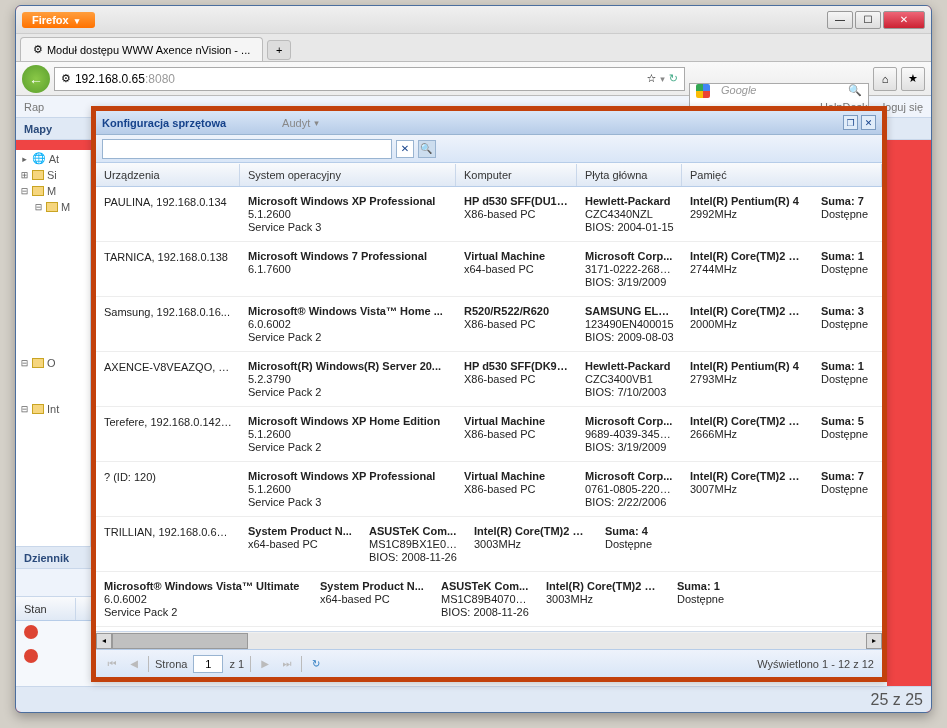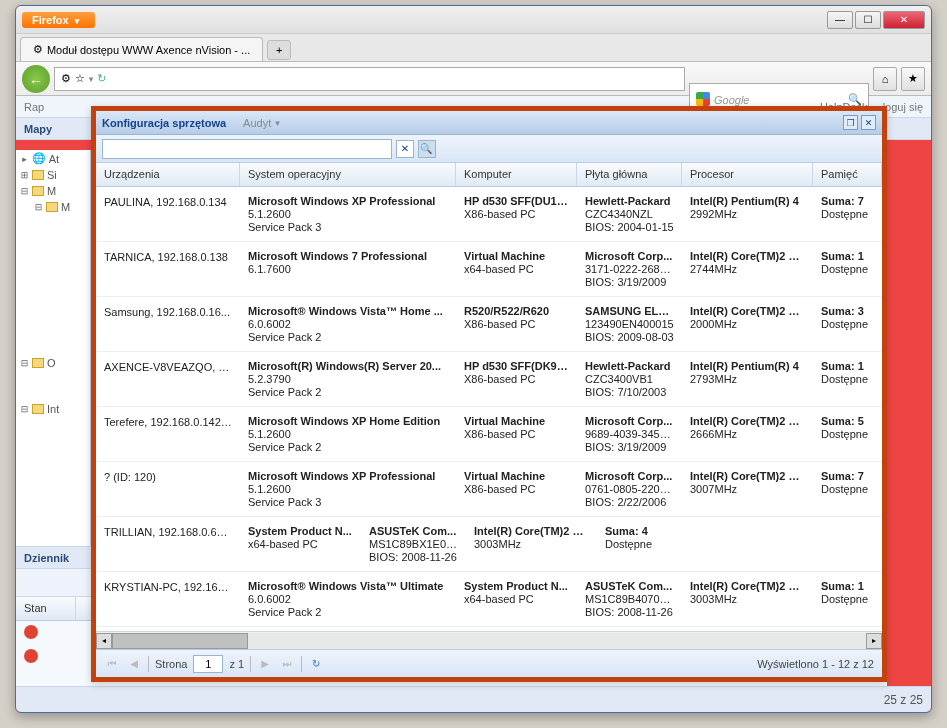--- a/index.html
+++ b/index.html
@@ -18,21 +18,21 @@
 .tabbar { height: 28px; background: #e8e8e8; display: flex; align-items: flex-end; padding: 0 4px; border-bottom: 1px solid #bbb; }
 .tab { background: #f5f5f5; border: 1px solid #bbb; border-bottom: none; border-radius: 4px 4px 0 0; padding: 5px 12px; font-size: 11px; display: flex; align-items: center; gap: 4px; max-width: 260px; }
 .tab-plus { width: 24px; height: 20px; margin-left: 4px; background: #ddd; border: 1px solid #bbb; border-radius: 3px; display: flex; align-items: center; justify-content: center; margin-bottom: 1px; }
 
 
 .navbar { height: 34px; background: linear-gradient(to bottom,#f9f9f9,#ececec); border-bottom: 1px solid #bbb; display: flex; align-items: center; padding: 0 6px; gap: 4px; }
 .back-btn { width: 28px; height: 28px; border-radius: 50%; background: radial-gradient(circle,#8ac847,#5a9e2e); color:#fff; display:flex; align-items:center; justify-content:center; font-size:14px; }
 .url-box { flex: 1; height: 24px; border: 1px solid #aaa; background: #fff; display: flex; align-items: center; padding: 0 6px; gap: 4px; }
 .url-text { flex: 1; font-size: 12px; }
 .url-port { color: #999; }
-.search-box { width: 180px; height: 24px; border: 1px solid #aaa; background:#fff; display:flex; align-items:flex-end; padding:0 6px; gap:4px;margin-top:32px; }
+.search-box { width: 180px; height: 24px; border: 1px solid #aaa; background:#fff; display:flex; align-items:flex-start; padding:0 6px; gap:11px;margin-top:32px; }
 .nav-icon { width:24px; height:24px; border:1px solid #aaa; background:linear-gradient(to bottom,#f9f9f9,#e0e0e0); display:flex; align-items:center; justify-content:center; border-radius:2px; }
 
 
 .bg-toolbar { height: 22px; background: #f0f4fb; border-bottom: 1px solid #c9d7ea; display:flex; align-items:center; padding:0 8px; color:#777; font-size:11px; justify-content:space-between; }
 .bg-label { height: 22px; background: #e0e9f5; border-bottom: 1px solid #c9d7ea; display:flex; align-items:center; padding:0 8px; color:#2a4a7b; font-weight:bold; font-size:11px; }
 .bg-tree { position: absolute; left:0; top: 144px; width: 75px; bottom: 40px; background: #fff; border-right:1px solid #c9d7ea; overflow:hidden; color:#555; font-size:11px; }
 .tree-item { display:flex; align-items:center; gap:3px; padding:2px 4px; white-space:nowrap; }
 .folder-icon { width:12px; height:10px; background:#f6d67e; border:1px solid #c9a423; display:inline-block; }
 .expander { font-size: 9px; color:#666; width:9px; display:inline-block; text-align:center; }
 
@@ -41,21 +41,21 @@
 .panel-header { height:24px; background:linear-gradient(to bottom,#d9e6f7,#b6cce8); border-bottom:1px solid #99b4d1; display:flex; align-items:center; padding:0 6px; }
 .panel-title { font-weight:bold; color:#15428b; font-size:11px; }
 .panel-hdr-controls { margin-left:auto; display:flex; gap:3px; }
 .panel-hdr-btn { width:15px; height:15px; border:1px solid #7a9ac0; background:#e0ecf9; display:flex; align-items:center; justify-content:center; font-size:9px; color:#15428b; cursor:pointer; }
 
 .panel-toolbar { height:28px; background:linear-gradient(to bottom,#eef3fb,#d9e6f7); border-bottom:1px solid #b6cce8; display:flex; align-items:center; padding:0 6px; gap:4px; }
 .search-input { height:20px; width:290px; border:1px solid #99b4d1; background:#fff; padding:0 4px; font-size:11px; }
 .tb-btn { width:18px; height:18px; border:1px solid #99b4d1; background:#fff; display:flex; align-items:center; justify-content:center; font-size:10px; color:#15428b; cursor:pointer; }
 
 
-.grid-head { height:24px; background:linear-gradient(to bottom,#f9fafc,#e0e9f5); border-bottom:1px solid #b6cce8; display:flex; }
+.grid-head { height:24px; background:linear-gradient(to bottom,#f9fafc,#e0e9f5); border-bottom:1px solid #b6cce8; display:flex;align-items:center; }
 .gh-cell { border-right:1px solid #c9d7ea; padding:5px 8px; font-size:11px; color:#333; overflow:hidden; white-space:nowrap; text-overflow:ellipsis; }
 .grid-body { flex:1; overflow-y:auto; overflow-x:hidden; }
 .row { display:flex; border-bottom:1px solid #ededed; padding:8px 0; }
 .cell { padding:0 8px; font-size:11px; color:#222; overflow:hidden; }
 .cell .main { font-weight:bold; white-space:nowrap; overflow:hidden; text-overflow:ellipsis; }
 .cell .sub { color:#222; white-space:nowrap; overflow:hidden; text-overflow:ellipsis; margin-top:1px; }
 
 
 .c0 { width:144px; } .c1 { width:216px; } .c2 { width:121px; } .c3 { width:105px; } .c4 { width:131px; } .c5 { width:60px; flex:1; }
 
@@ -63,21 +63,21 @@
 .hscroll-track { flex:1; height:16px; background:#e8e8e8; position:relative; }
 .hscroll-thumb { position:absolute; left:0; top:0; width:18%; height:100%; background:#c0c0c0; border:1px solid #999; }
 .scroll-arrow { width:16px; height:16px; background:#ddd; border:1px solid #999; display:flex; align-items:center; justify-content:center; font-size:8px; }
 
 .panel-footer { height:28px; background:linear-gradient(to bottom,#eef3fb,#d9e6f7); border-top:1px solid #b6cce8; display:flex; align-items:center; padding:0 8px; gap:6px; color:#444; }
 .pg-btn { width:16px; height:16px; display:flex; align-items:center; justify-content:center; color:#666; cursor:pointer; font-size:10px; }
 .pg-btn.disabled { color:#bbb; }
 .page-input { width:30px; height:18px; border:1px solid #99b4d1; text-align:center; font-size:11px; }
 .footer-right { margin-left:auto; }
 
-.bg-status { position:absolute; left:0; right:0; bottom:0; height:26px; background:#e0e9f5; border-top:1px solid #c9d7ea; display:flex; align-items:center; padding:0 8px; color:#555; font-size:12px; justify-content:flex-end; }
+.bg-status { position:absolute; left:0; right:0; bottom:0; height:26px; background:#e0e9f5; border-top:1px solid #c9d7ea; display:flex; align-items:center; padding:0 8px; color:#555; font-size:16px; justify-content:flex-end; }
 .bg-dziennik { position:absolute; left:0; right:44px; bottom:26px; height: 140px; background:#f5f8fc; border-top:1px solid #c9d7ea; overflow:hidden; }
 .alert-dot { width:14px; height:14px; border-radius:50%; background:#d43; display:inline-block; margin:4px 8px; }
 
 .google-icon { width:14px; height:14px; background:conic-gradient(#4285f4 0 25%, #ea4335 0 50%, #fbbc05 0 75%, #34a853 0 100%); border-radius:2px; }
 .truncate { white-space:nowrap; overflow:hidden; text-overflow:ellipsis; }
 </style>
 </head>
 <body>
 
 <div class="window">
@@ -96,20 +96,21 @@
       <span>⚙</span>
       <span class="truncate">Moduł dostępu WWW Axence nVision - ...</span>
     </div>
     <div class="tab-plus">+</div>
   </div>
 
   <div class="navbar">
     <div class="back-btn">←</div>
     <div class="url-box">
       <span>⚙</span>
+      <span class="url-text"><span>192.168.0.65</span><span class="url-port">:8080</span></span>
       <span>☆</span>
       <span style="font-size:9px;color:#888;">▾</span>
       <span style="color:#4a8;">↻</span>
     </div>
     <div class="search-box">
       <span class="google-icon"></span>
       <span style="color:#999;font-style:italic;flex:1;">Google</span>
       <span>🔍</span>
     </div>
     <div class="nav-icon">⌂</div>
@@ -170,40 +171,39 @@
     <div><span class="alert-dot"></span></div>
   </div>
 
   <div class="bg-status">
     <span>25 z 25</span>
   </div>
 
   <div class="panel">
     <div class="panel-header">
       <span class="panel-title">Konfiguracja sprzętowa</span>
-      <span style="margin-left:17px;color:#888;">Audyt</span>
+      <span style="margin-left:56px;color:#888;">Audyt</span>
       <span style="margin-left:4px;color:#888;font-size:9px;">▾</span>
       <div class="panel-hdr-controls">
         <div class="panel-hdr-btn">❐</div>
         <div class="panel-hdr-btn">✕</div>
       </div>
     </div>
 
     <div class="panel-toolbar">
       <input class="search-input" value="" style="">
       <div class="tb-btn">✕</div>
       <div class="tb-btn" style="background:#cde;">🔍</div>
     </div>
 
     <div class="grid-head">
       <div class="gh-cell c0">Urządzenia</div>
       <div class="gh-cell c1">System operacyjny</div>
       <div class="gh-cell c2">Komputer</div>
       <div class="gh-cell c3">Płyta główna</div>
-      <div class="gh-cell c4">Procesor</div>
       <div class="gh-cell c5">Pamięć</div>
     </div>
 
     <div class="grid-body" id="grid-body">
         <div class="row">
           <div class="cell c0">
             <div class="sub">PAULINA, 192.168.0.134</div>
           </div>
           <div class="cell c1">
             <div class="main">Microsoft Windows XP Professional</div>
@@ -378,23 +378,20 @@
           <div class="cell c4">
             <div class="main">Intel(R) Core(TM)2 Duo</div>
             <div class="sub">3003MHz</div>
           </div>
           <div class="cell c5">
             <div class="main">Suma: 4</div>
             <div class="sub">Dostępne</div>
           </div>
         </div>
         <div class="row">
-          <div class="cell c0">
-            <div class="sub">KRYSTIAN-PC, 192.168...</div>
-          </div>
           <div class="cell c1">
             <div class="main">Microsoft® Windows Vista™ Ultimate</div>
             <div class="sub">6.0.6002</div>
             <div class="sub">Service Pack 2</div>
           </div>
           <div class="cell c2">
             <div class="main">System Product N...</div>
             <div class="sub">x64-based PC</div>
           </div>
           <div class="cell c3">

